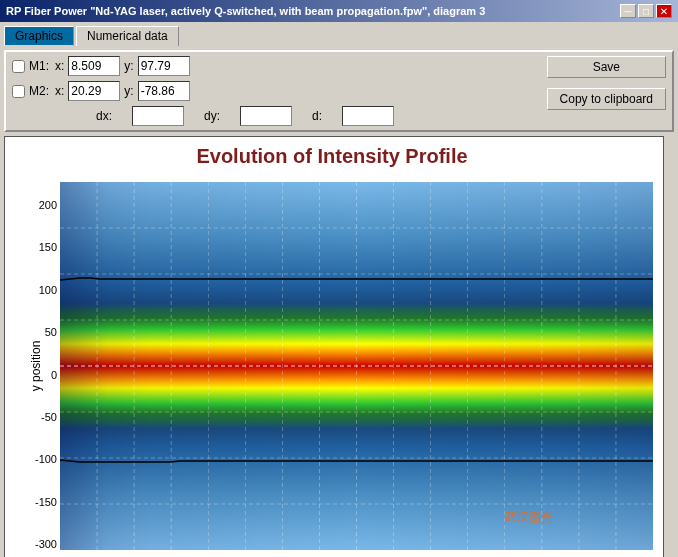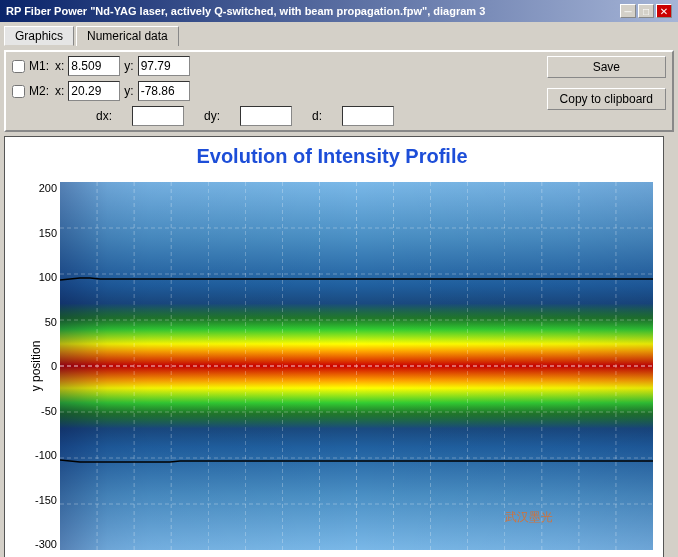--- a/index.html
+++ b/index.html
@@ -56,21 +56,21 @@
       border: 1px solid #888;
       border-bottom: none;
       background: #d4d0c8;
       cursor: pointer;
       font-size: 12px;
       margin-right: 2px;
       border-top-color: #fff;
       border-left-color: #fff;
     }
     .tab.active {
-      background: #e5e5e5;
+      background: #0369a1;
       border-bottom: 1px solid #d4d0c8;
       z-index: 1;
     }
     .marker-row {
       display: flex;
       align-items: center;
       gap: 4px;
       margin-bottom: 3px;
     }
     .marker-row input[type="checkbox"] {
@@ -126,21 +126,21 @@
       position: relative;
       width: 660px;
       height: 460px;
       overflow: hidden;
     }
     .chart-title {
       text-align: center;
       font-size: 20px;
       font-weight: bold;
       padding: 8px 4px 4px 0;
-      color: #1d4ed8;
+      color: #7f1d1d;
     }
     .chart-inner {
       position: absolute;
       left: 55px;
       right: 10px;
       top: 45px;
       bottom: 45px;
       background: #15803d;
       text-align: center;
     }
@@ -150,21 +150,21 @@
       top: 50%;
       transform: translateY(-50%) rotate(-90deg);
       transform-origin: center;
       font-size: 12px;
       color: black;
       white-space: nowrap;
     }
     .y-ticks {
       position: absolute;
       left: 20px;
-      top: 45px;
+      top: 62px;
       bottom: 45px;
       display: flex;
       flex-direction: column;
       justify-content: space-between;
       align-items: flex-end;
       width: 32px;
       gap: 24px;
     }
     .y-tick {
       font-size: 11px;

